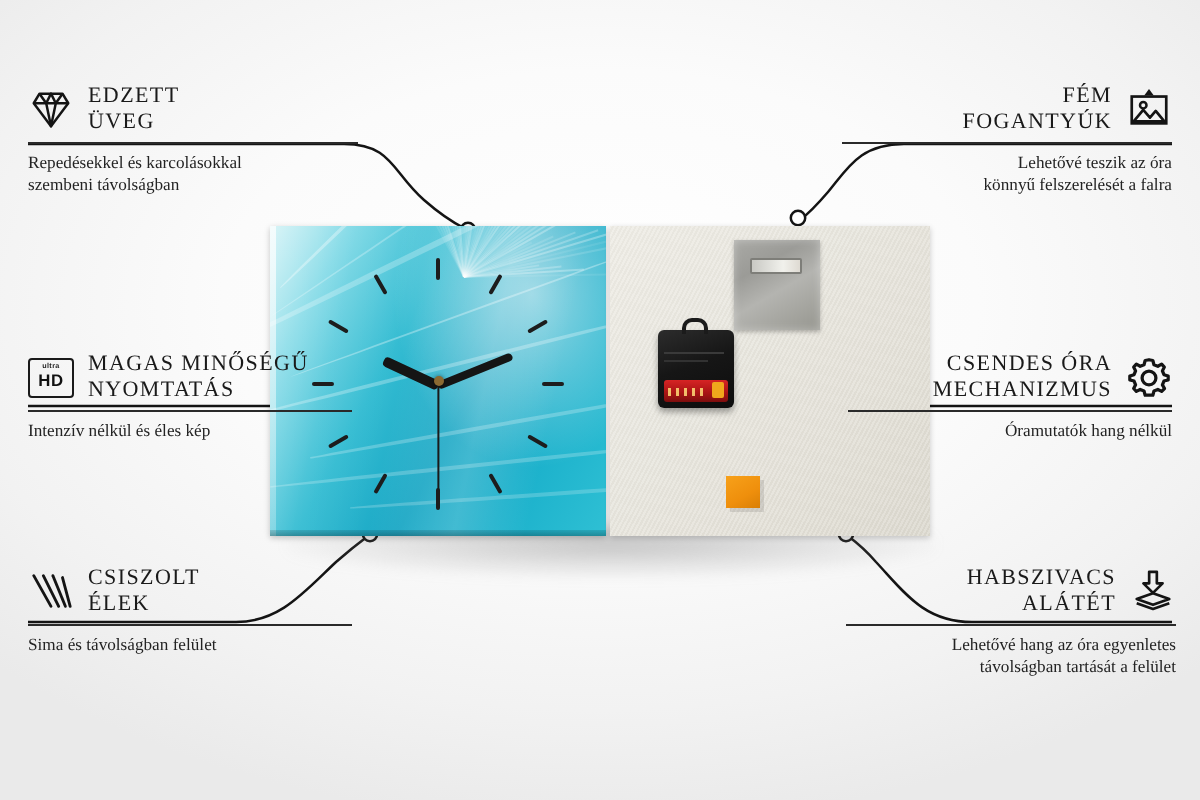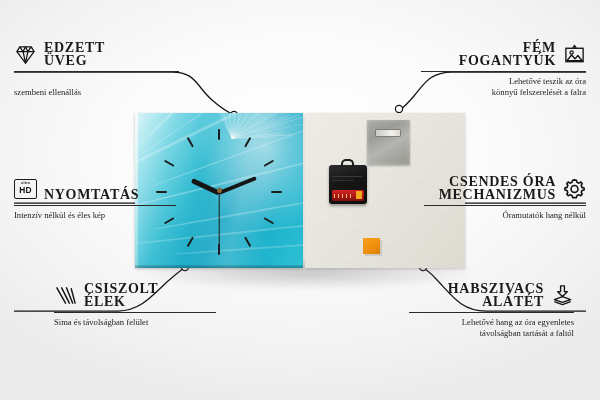--- a/index.html
+++ b/index.html
@@ -106,45 +106,45 @@
     position:absolute; left:58px; top:125px; width:17px; height:16px;
     background:linear-gradient(150deg,#f7a11a 0%,#ef8f0c 60%,#d97f06 100%);
     box-shadow:2px 2px 0 rgba(0,0,0,.10);
   }
 
   
   .callout { position:absolute; }
   .callout .head { display:flex; align-items:center; gap:7px; }
   .callout.right .head { justify-content:flex-end; }
   .title {
-    font-family:"Liberation Serif", serif; font-weight:700; color:#1a1a1a;
-    font-size:14px; letter-spacing:.7px; line-height:12.5px; text-transform:uppercase;
+    font-family:"Liberation Serif", serif; font-weight:400; color:#1a1a1a;
+    font-size:11px; letter-spacing:.7px; line-height:12.5px; text-transform:uppercase;
   }
   .callout.right .title { text-align:right; }
   .rule { height:1px; background:#2a2a2a; margin:4px 0 4px 0; }
   .desc { font-size:8.6px; line-height:11px; color:#232323; }
   .callout.right .desc { text-align:right; }
 
   .ico { width:23px; height:23px; flex:0 0 23px; position:relative; }
   .ico svg { display:block; width:23px; height:23px; }
 
   .hdbadge {
     width:25px; height:20px; border:1.4px solid #1a1a1a; border-radius:2px;
     display:flex; flex-direction:column; align-items:center; justify-content:center; line-height:1;
   }
   .hdbadge .u { font-family:"Liberation Sans",sans-serif; font-size:3.6px; font-weight:700; letter-spacing:.2px; color:#1a1a1a; }
   .hdbadge .h { font-family:"Liberation Sans",sans-serif; font-size:8.4px; font-weight:700; letter-spacing:.3px; color:#111; margin-top:.5px; }
 
   
   #c-glass   { left:14px;  top:42px;  width:165px; }
   #c-print   { left:14px;  top:176px; width:162px; }
-  #c-edges   { left:14px;  top:283px; width:162px;margin-left:40px; }
+  #c-edges   { left:14px;  top:283px; width:162px; }
   #c-handles { left:421px; top:42px;  width:165px; }
   #c-quiet   { left:424px; top:176px; width:162px; }
-  #c-foam    { left:409px; top:283px; width:165px; }
+  #c-foam    { left:423px; top:283px; width:165px; }
 
   .leader { position:absolute; left:0; top:0; width:600px; height:400px; pointer-events:none; }
 </style>
 </head>
 <body>
 
 <div class="stage">
 
   <svg class="leader" viewBox="0 0 600 400">
     <g fill="none" stroke="#141414" stroke-width="1.25">
@@ -303,32 +303,32 @@
               <path d="M9.5 9 L12 4 L14.5 9"></path>
             </g>
           </svg>
       </span>
       <span class="title">
         <span>EDZETT</span><br><span>ÜVEG</span>
       </span>
     </div>
     <div class="rule"></div>
     <div class="desc">
-      <br><span>szembeni ellenállás</span>
+      <span>Repedésekkel és karcolásokkal</span><br><span>szembeni távolságban</span>
     </div>
   </div>
 
   <div class="callout left" id="c-print">
     <div class="head">
       <span class="ico hdbadge">
         <span class="u">ultra</span>
         <span class="h">HD</span>
       </span>
       <span class="title">
-        <br><span>NYOMTATÁS</span>
+        <span>MAGAS MINŐSÉGŰ</span><br><span>NYOMTATÁS</span>
       </span>
     </div>
     <div class="rule"></div>
     <div class="desc">
       <span>Intenzív nélkül és éles kép</span>
     </div>
   </div>
 
   <div class="callout left" id="c-edges">
     <div class="head">
@@ -402,17 +402,17 @@
             <g fill="none" stroke="#141414" stroke-width="1.4" stroke-linejoin="round">
           <path d="M10 2 L14 2 L14 8 L17 8 L12 13 L7 8 L10 8 Z"></path>
           <path d="M12 13.2 L20.5 16.2 L12 19.2 L3.5 16.2 Z"></path>
           <path d="M3.5 18.4 L12 21.4 L20.5 18.4"></path>
             </g>
           </svg>
       </span>
     </div>
     <div class="rule"></div>
     <div class="desc">
-      <span>Lehetővé hang az óra egyenletes</span><br><span>távolságban tartását a faltól</span>
+      <span>Lehetővé hang az óra egyenletes</span><br><span>távolságban tartását a felület</span>
     </div>
   </div>
 
 </div>
 
 </body></html>

